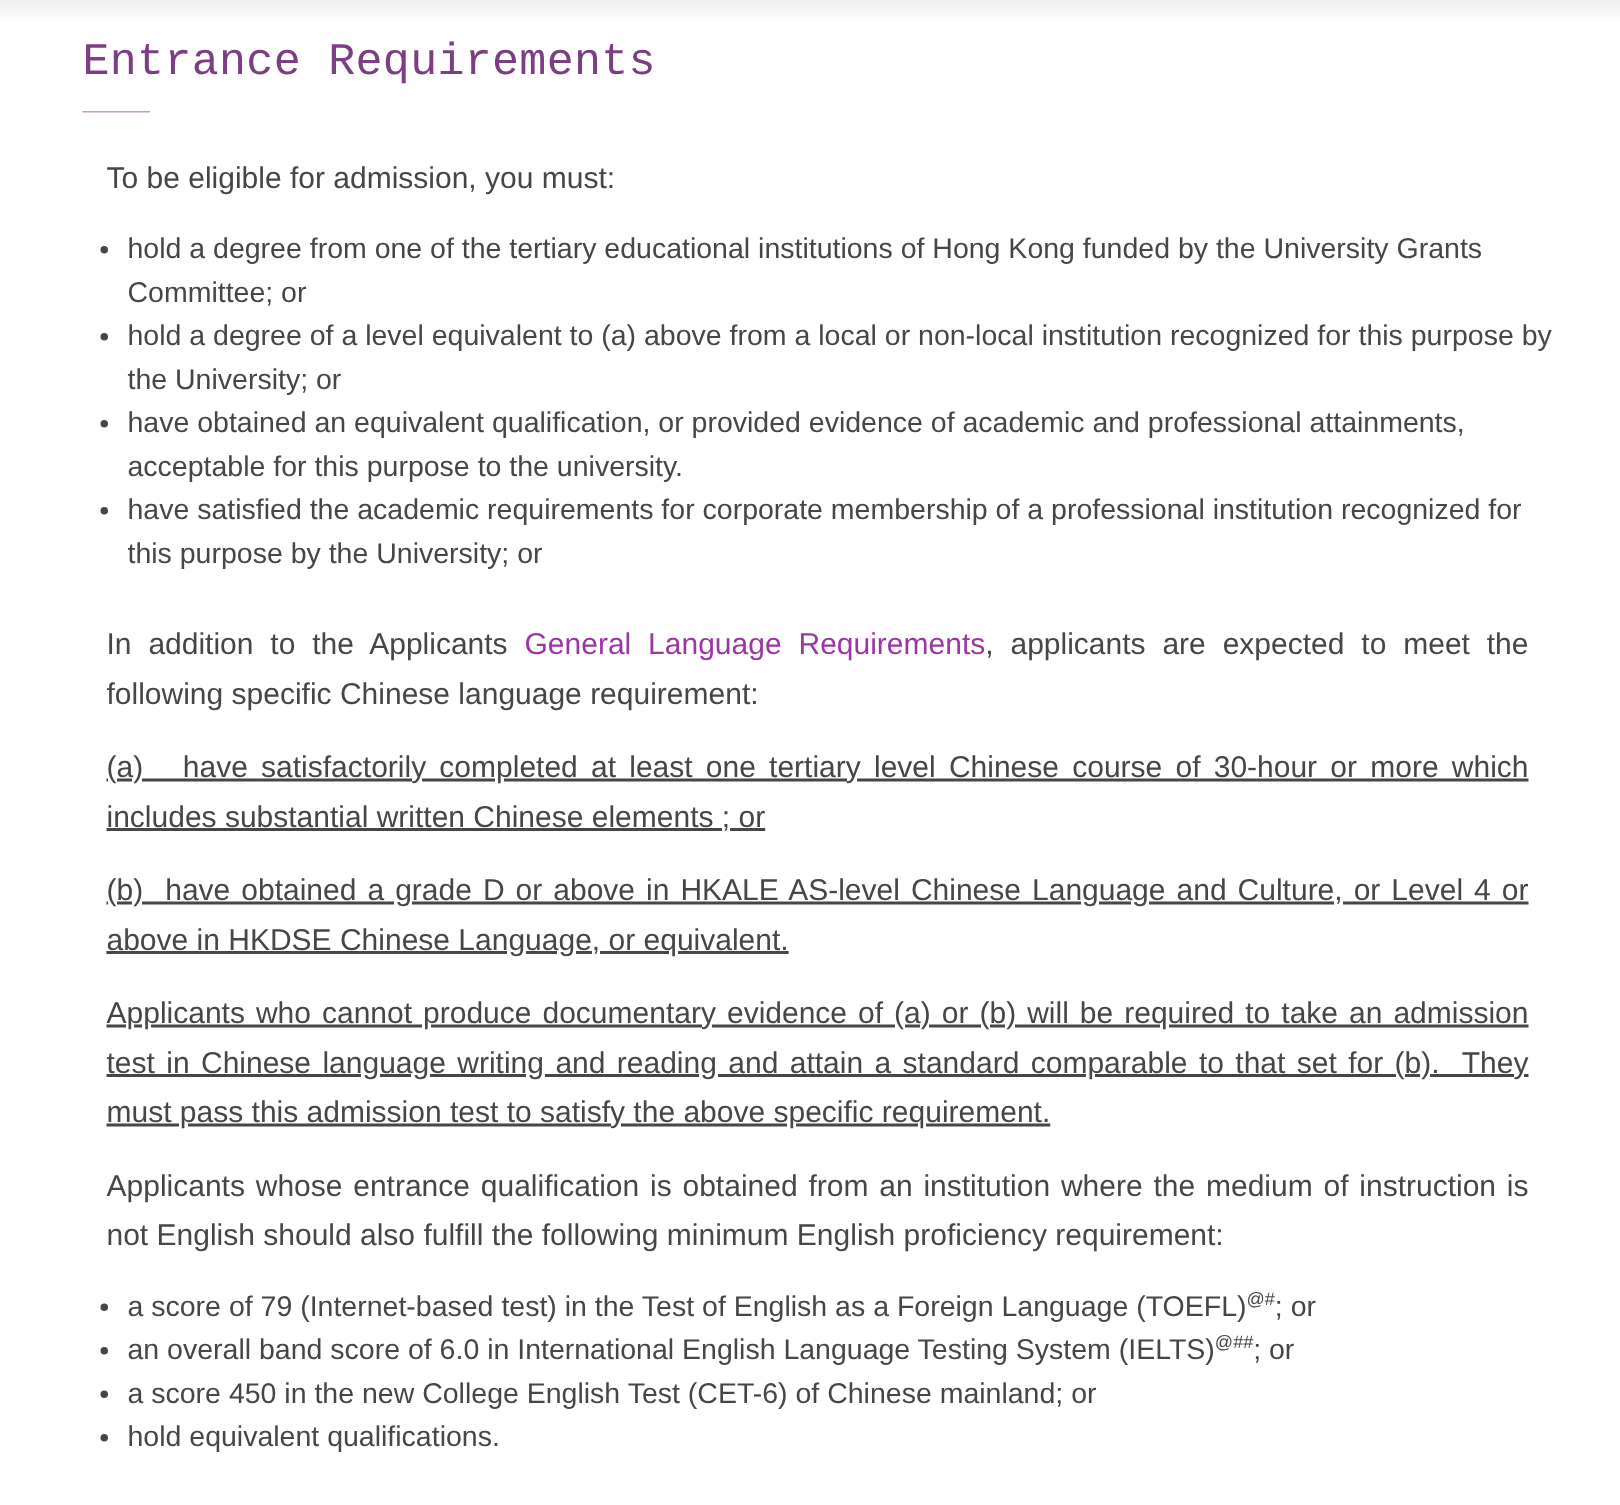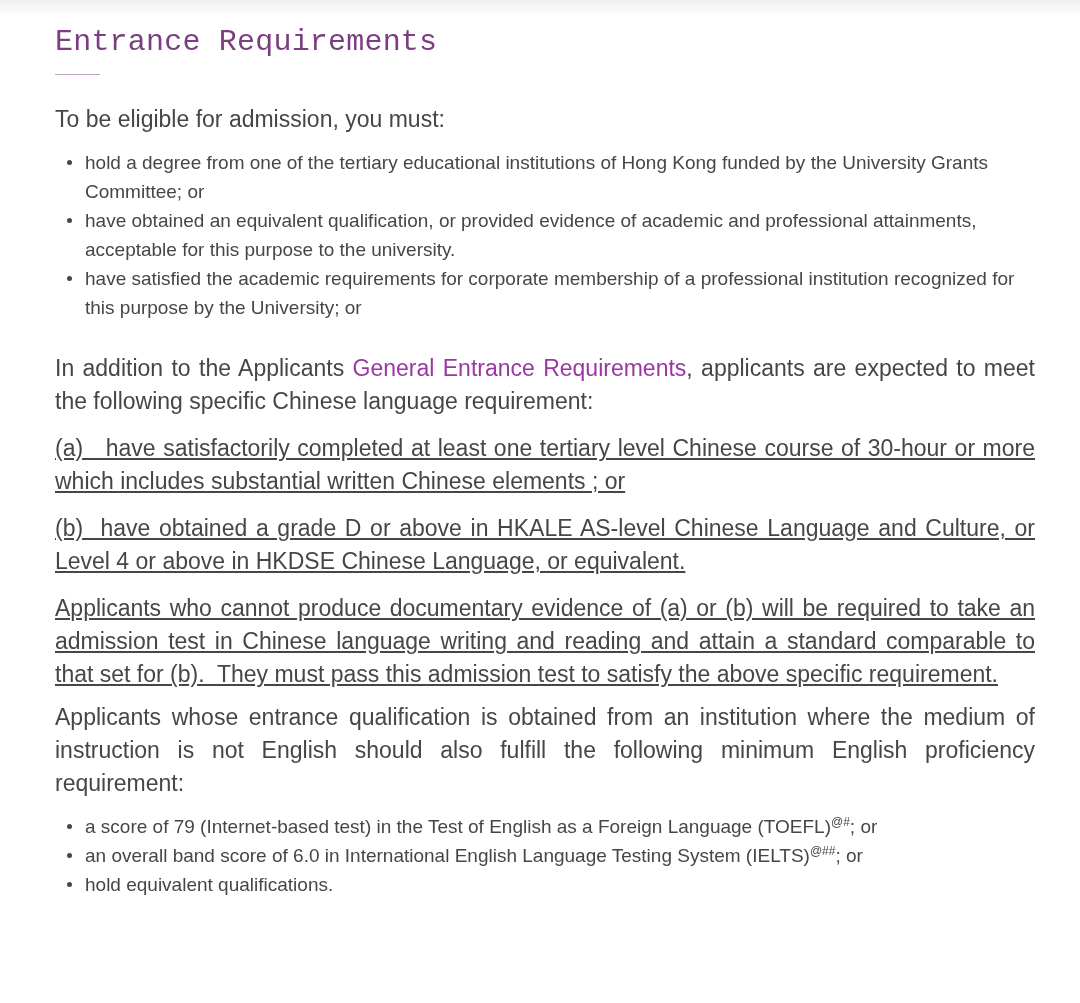--- a/index.html
+++ b/index.html
@@ -27,22 +27,22 @@
     letter-spacing: 0.2px;
     font-family: Liberation Mono, monospace;
   }
   .title-divider {
     width: 45px;
     height: 1px;
     background: #bfa0c4;
     margin-top: 15px;
   }
   p {
-    margin: 0;
-    font-size: 23px;
+    margin: 16px;
+    font-size: 20px;
     line-height: 33px;
   }
   .justify { text-align: justify; }
   .mt28 { margin-top: 28px; }
   .mt30 { margin-top: 30px; }
   .mt18 { margin-top: 18px; }
   .mt14 { margin-top: 14px; text-decoration: underline; }
   .mt10 { margin-top: 10px; }
   ul.bullet-list {
     margin: 12px 0 0 0;
@@ -84,34 +84,36 @@
 <div class="content">
 
   <h1 class="page-title">Entrance Requirements</h1>
 
   <div class="title-divider"></div>
 
   <p class="mt28">To be eligible for admission, you must:</p>
 
   <ul class="bullet-list">
     <li>hold a degree from one of the tertiary educational institutions of Hong Kong funded by the University Grants Committee; or</li>
+    <li>hold a degree of a level equivalent to (a) above from a local or non-local institution recognized for this purpose by the University; or</li>
     <li>have obtained an equivalent qualification, or provided evidence of academic and professional attainments, acceptable for this purpose to the university.</li>
     <li>have satisfied the academic requirements for corporate membership of a professional institution recognized for this purpose by the University; or</li>
   </ul>
 
-  <p class="mt30 justify"><span>In addition to the Applicants </span><a class="inline-link">General Entrance Requirements</a><span>, applicants are expected to meet the following specific Chinese language requirement:</span></p>
+  <p class="mt30 justify"><span>In addition to the Applicants </span><a class="inline-link">General Language Requirements</a><span>, applicants are expected to meet the following specific Chinese language requirement:</span></p>
 
   <p class="mt14 justify">(a)&nbsp;&nbsp;&nbsp;have satisfactorily completed at least one tertiary level Chinese course of 30-hour or more which includes substantial written Chinese elements ; or</p>
 
   <p class="mt14 justify">(b)&nbsp; have obtained a grade D or above in HKALE AS-level Chinese Language and Culture, or Level 4 or above in HKDSE Chinese Language, or equivalent.</p>
 
   <p class="mt14 justify">Applicants who cannot produce documentary evidence of (a) or (b) will be required to take an admission test in Chinese language writing and reading and attain a standard comparable to that set for (b).&nbsp; They must pass this admission test to satisfy the above specific requirement.</p>
 
 
   <p class="mt10 justify">Applicants whose entrance qualification is obtained from an institution where the medium of instruction is not English should also fulfill the following minimum English proficiency requirement:</p>
 
   <ul class="bullet-list">
     <li><span>a score of 79 (Internet-based test) in the Test of English as a Foreign Language (TOEFL)</span><sup>@#</sup><span>; or</span></li>
     <li><span>an overall band score of 6.0 in International English Language Testing System (IELTS)</span><sup>@##</sup><span>; or</span></li>
+    <li><span>a score 450 in the new College English Test (CET-6) of Chinese mainland; or</span><sup></sup><span></span></li>
     <li><span>hold equivalent qualifications.</span><sup></sup><span></span></li>
   </ul>
 
 </div>
 
 </body></html>

